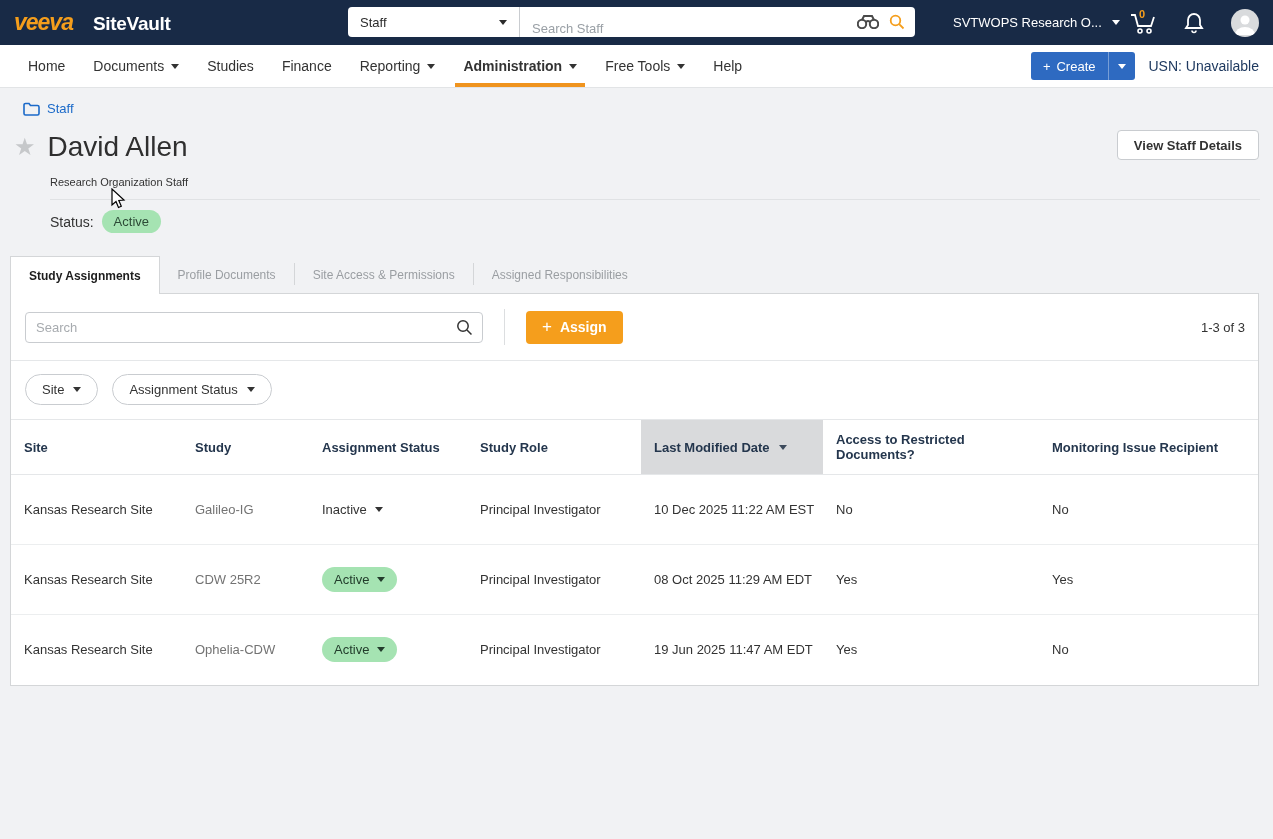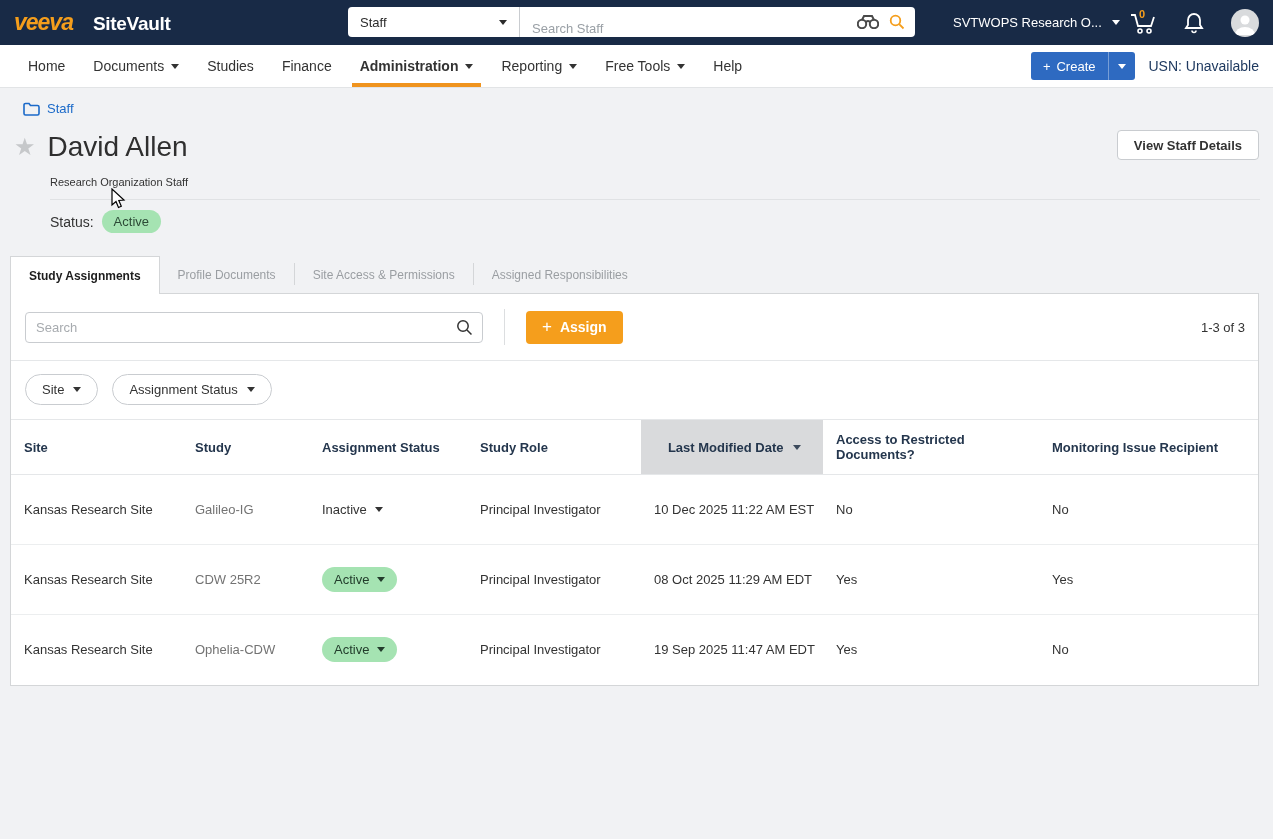--- a/index.html
+++ b/index.html
@@ -67,21 +67,21 @@
   .assign-btn { background:#f59e1c; border:none; border-radius:4px; height:33px; padding:0 16px; color:#fff; font-weight:bold; font-size:14px; display:flex; align-items:center; gap:8px; cursor:pointer; font-family:inherit; }
   .assign-btn .plus { font-size:17px; font-weight:normal; }
   .range { margin-left:auto; color:#333; font-size:13px; }
   .toolbar-rule { border:none; border-top:1px solid #e5e7e9; }
   .filters { display:flex; gap:14px; padding:13px 14px 14px 14px; }
   .filter-pill { display:flex; align-items:center; gap:9px; border:1px solid #c9ccd0; border-radius:16px; padding:7px 16px; font-size:13px; color:#333; cursor:pointer; background:#fff; }
 
   
   table { width:100%; border-collapse:collapse; table-layout:fixed; }
   thead th { text-align:left; font-size:13px; font-weight:bold; color:#24364d; padding:12px 8px 12px 13px; border-top:1px solid #e5e7e9; border-bottom:1px solid #e5e7e9; cursor:pointer; }
-  thead th.sorted { background:#d9dadc;text-align:center; }
+  thead th.sorted { background:#d9dadc; }
   thead th .caret { margin-left:6px; vertical-align:2px; color:#3c4a5c; }
   tbody td { font-size:13px; color:#333; padding:0 8px 0 13px; height:70px; vertical-align:middle; }
   tbody tr + tr td { border-top:1px solid #eceeef; }
   a.study-link { color:#737373; text-decoration:none; cursor:pointer; }
   .status { display:inline-flex; align-items:center; gap:8px; font-size:13px; cursor:pointer; }
   .st-plain { color:#333; padding:5px 0; }
   .st-active { background:#a5e3b2; color:#223c2b; border-radius:13px; padding:5px 12px; }
 
   .cursor-svg { position:absolute; left:111px; top:100px; z-index:10; pointer-events:none; }
 </style>
@@ -151,26 +151,26 @@
     <div class="nav-item">
       <span>Documents</span>
       <span class="caret"></span>
     </div>
     <div class="nav-item">
       <span>Studies</span>
     </div>
     <div class="nav-item">
       <span>Finance</span>
     </div>
+    <div class="nav-item">
+      <span>Reporting</span>
+      <span class="caret"></span>
+    </div>
     <div class="nav-item active">
       <span>Administration</span>
-      <span class="caret"></span>
-    </div>
-    <div class="nav-item">
-      <span>Reporting</span>
       <span class="caret"></span>
     </div>
     <div class="nav-item">
       <span>Free Tools</span>
       <span class="caret"></span>
     </div>
     <div class="nav-item">
       <span>Help</span>
     </div>
 
@@ -318,21 +318,21 @@
           <tr>
             <td>Kansas Research Site</td>
             <td><a class="study-link">Ophelia-CDW</a></td>
             <td>
               <span class="status st-active">
                 <span>Active</span>
                 <span class="caret"></span>
               </span>
             </td>
             <td>Principal Investigator</td>
-            <td>19 Sep 2025 11:47 AM EDT</td>
+            <td>19 Jun 2025 11:47 AM EDT</td>
             <td>Yes</td>
             <td>No</td>
           </tr>
         </tbody>
       </table>
     </section>
   </main>
 </div>
 
 </body></html>

